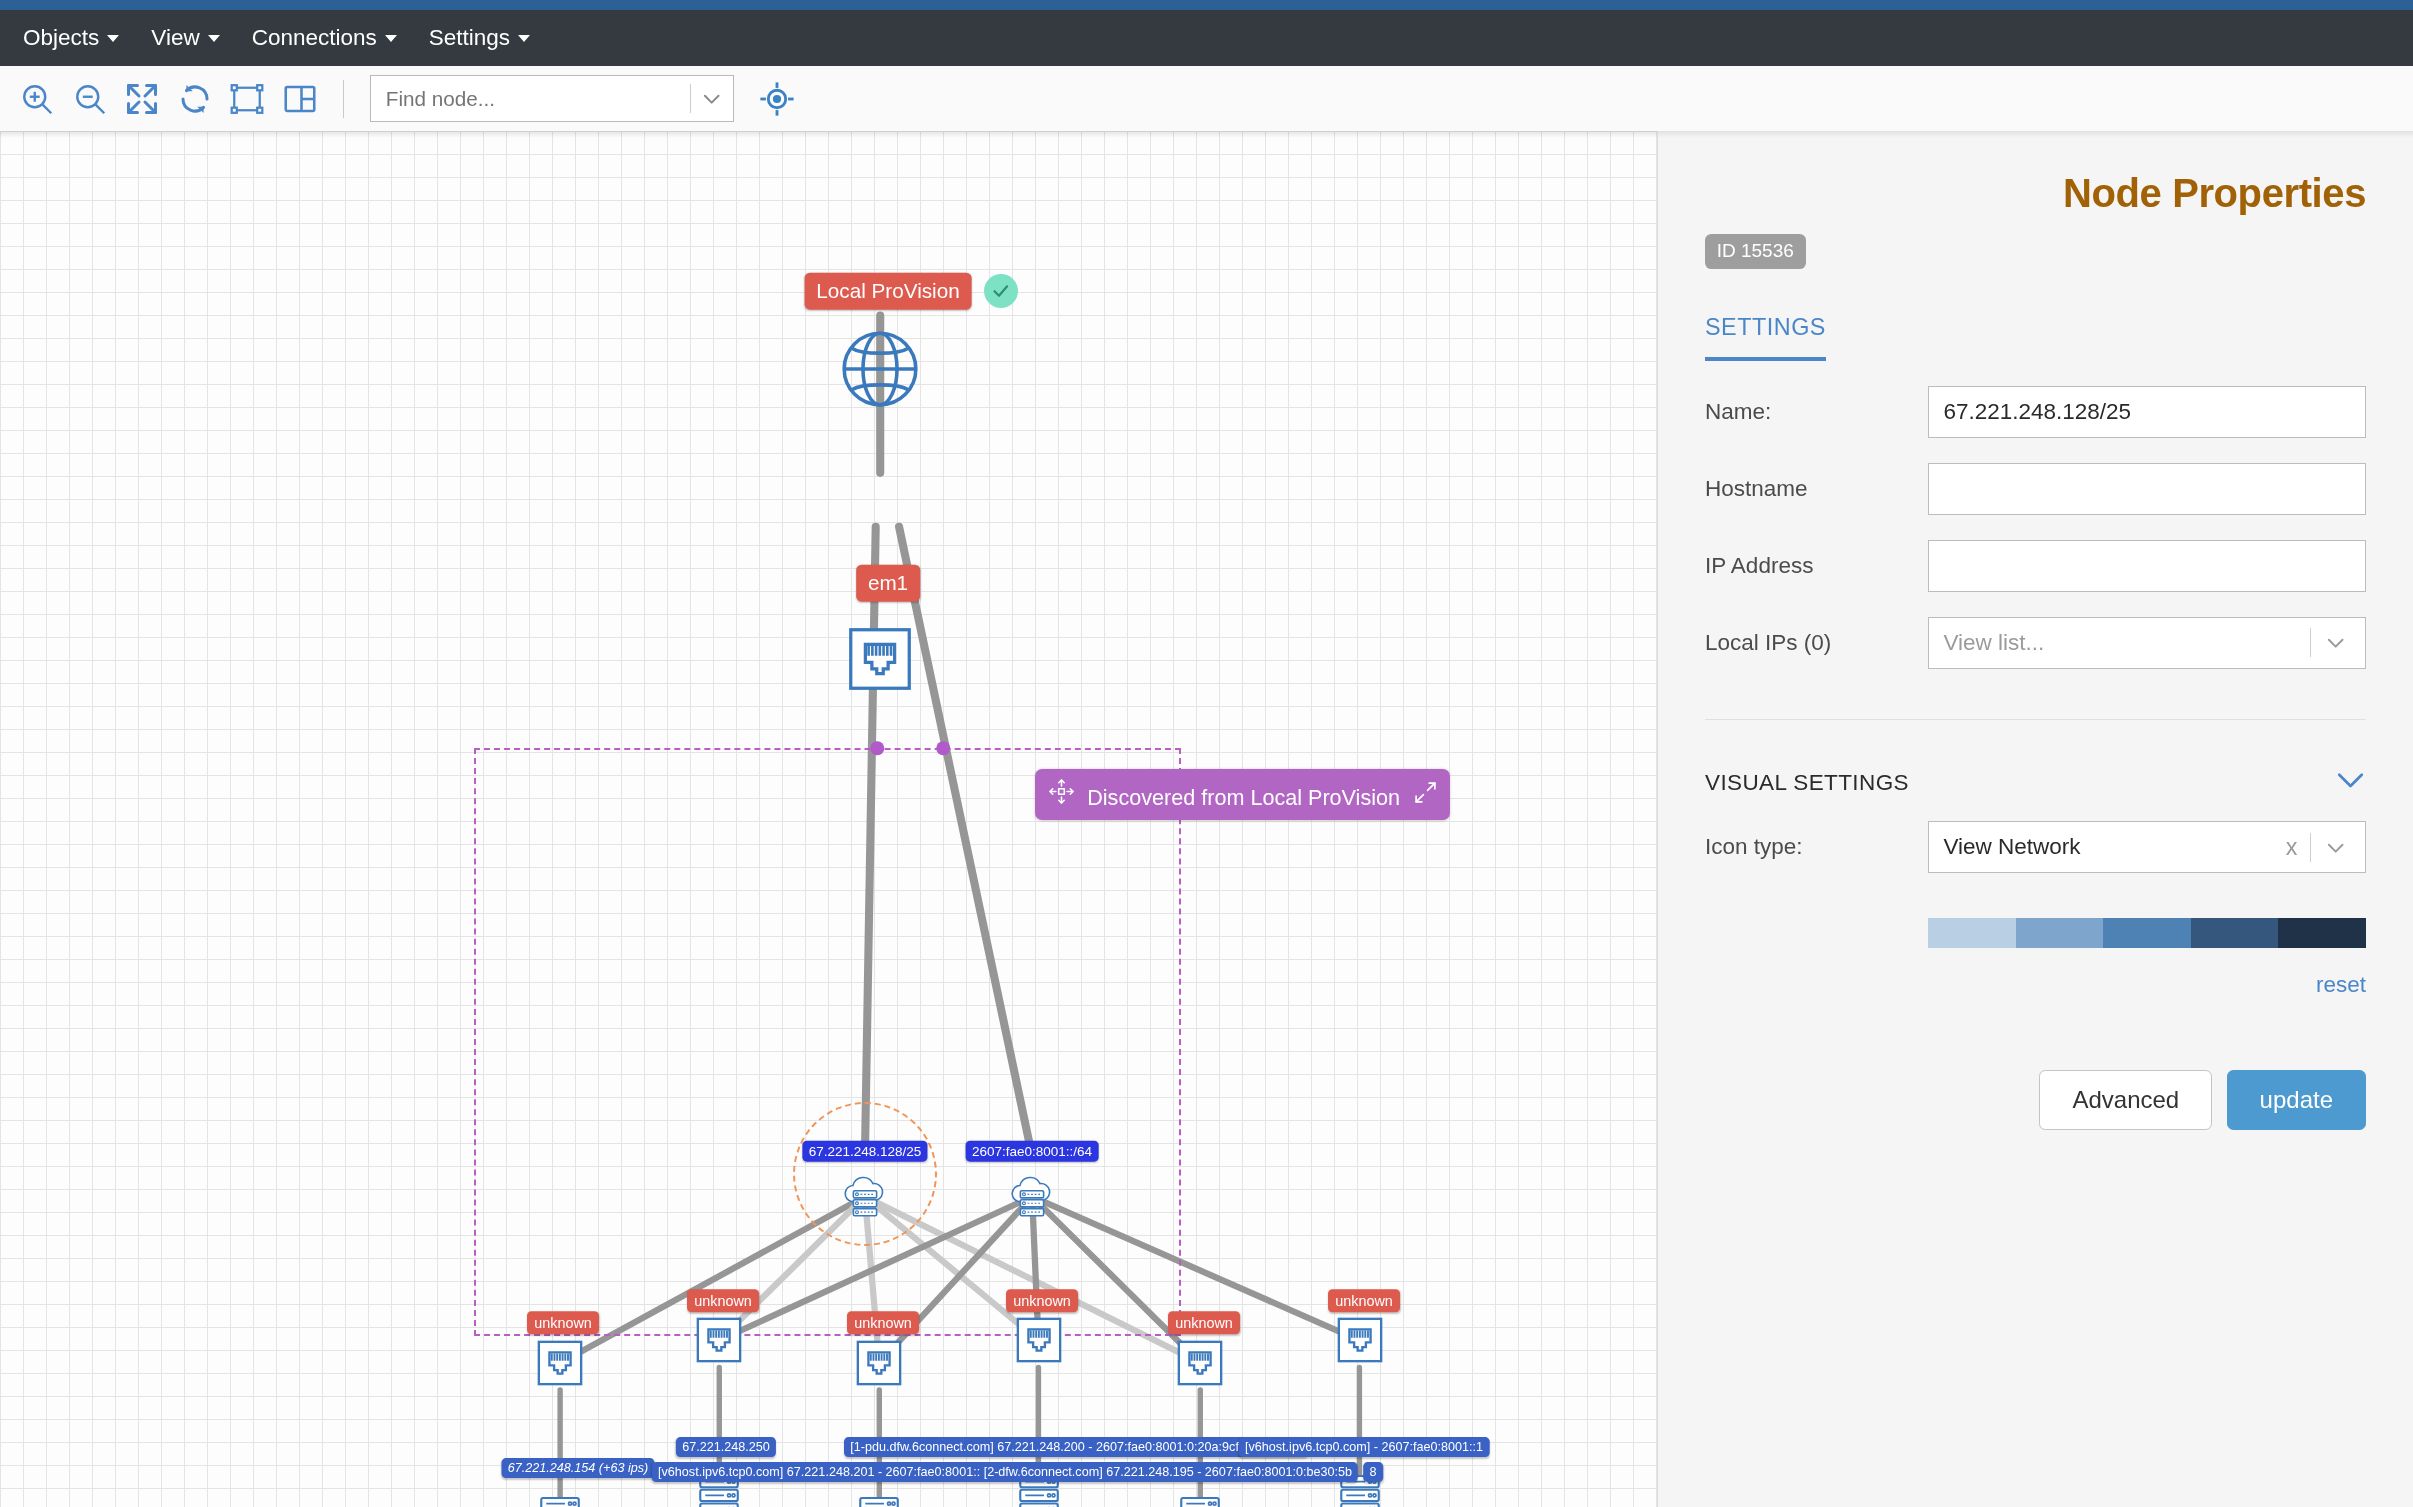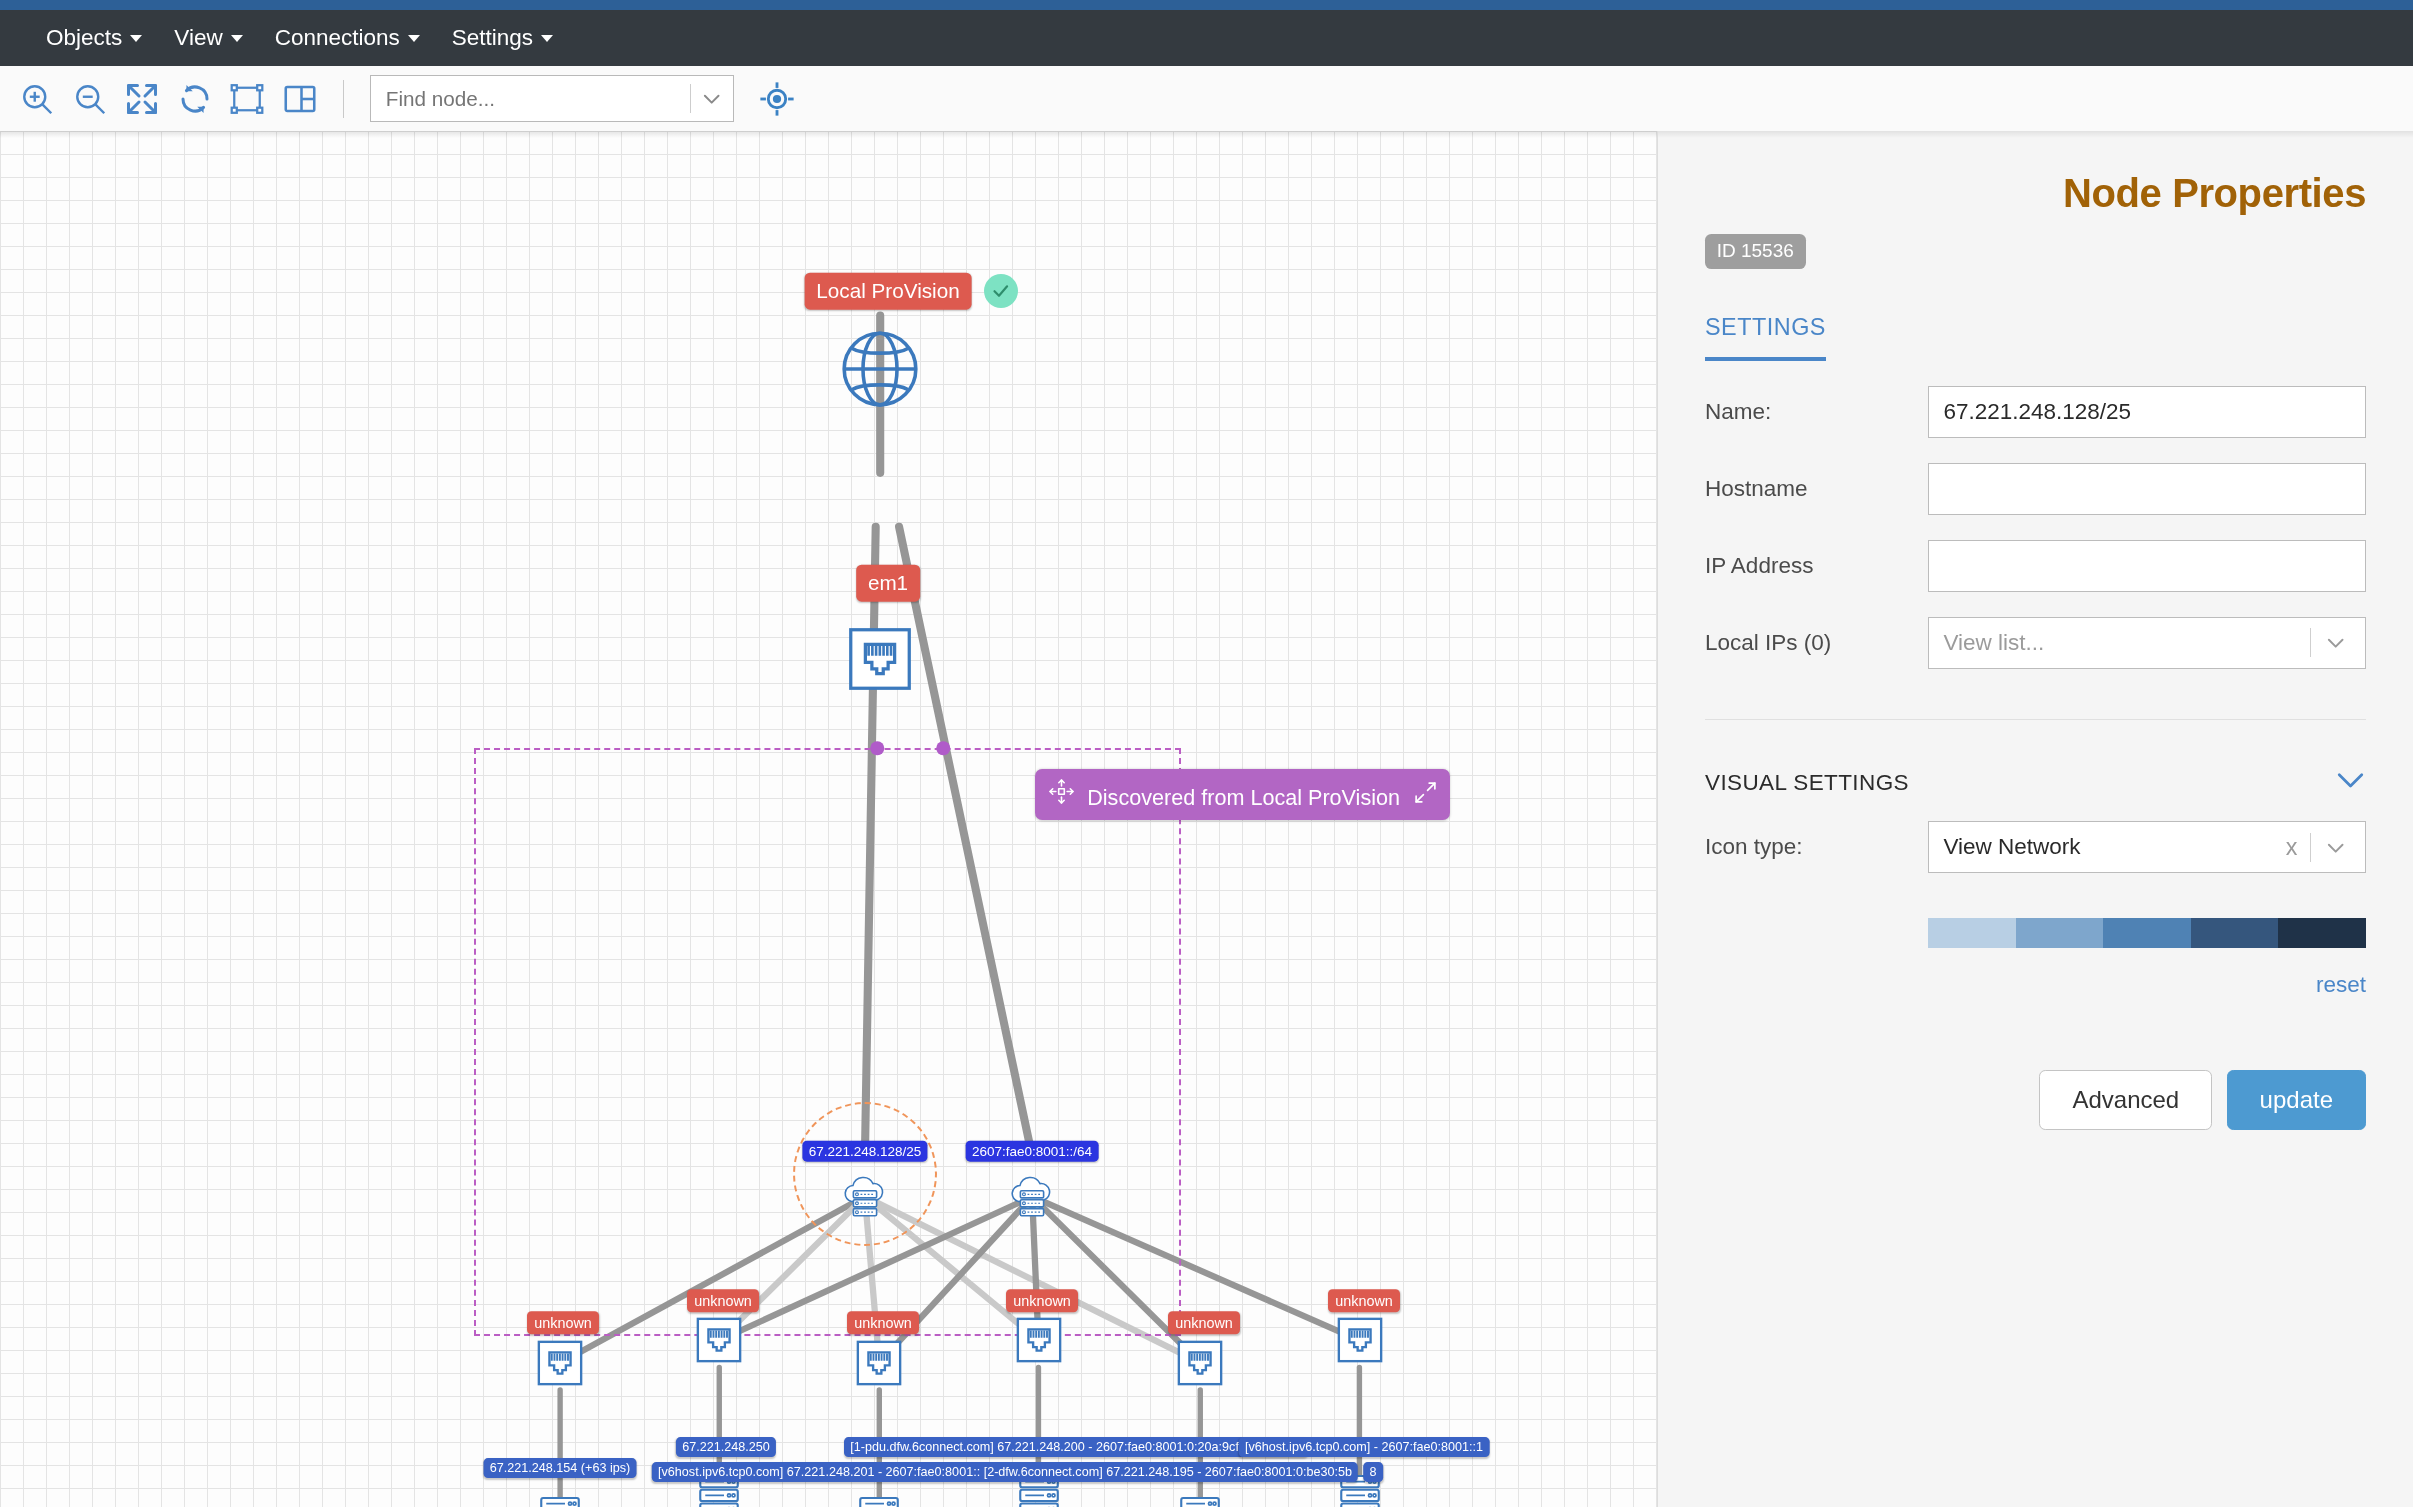--- a/index.html
+++ b/index.html
@@ -14,21 +14,21 @@
   
   .topstrip {
     position: absolute; left: 0; top: 0; width: 2413px; height: 10px;
     background: #2d6097;
   }
 
   
   .menubar {
     position: absolute; left: 0; top: 10px; width: 2413px; height: 56px;
     background: #343a40; display: flex; align-items: center;
-    padding-left: 30px;
+    padding-left: 7px;
   }
   .menu-item {
     display: flex; align-items: center; gap: 8px;
     color: #ffffff; font-size: 22.5px; padding: 5.4px 16px; cursor: pointer;
     white-space: nowrap;
   }
   .caret-down {
     width: 0; height: 0; border-left: 6.3px solid transparent;
     border-right: 6.3px solid transparent; border-top: 7.2px solid #ffffff;
     display: inline-block;
@@ -640,21 +640,21 @@
           <line x1="9" y1="29.5" x2="24" y2="29.5"></line>
             <circle cx="28" cy="29.5" r="1.2"></circle>
             <circle cx="31.6" cy="29.5" r="1.2"></circle>
         </g>
         <line x1="20" y1="34" x2="20" y2="39"></line>
         <line x1="3" y1="40" x2="37" y2="40"></line>
           <line x1="3" y1="43" x2="37" y2="43"></line>
       </svg>
     </div>
 
-    <div class="lbl lbl-blue-xs" style="left:560px; top:1337px;">67.221.248.154 (+63 ips)</div>
+    <div class="lbl lbl-blue-xs" style="left:578px; top:1337px;font-style:italic;">67.221.248.154 (+63 ips)</div>
     <div class="lbl lbl-blue-xs" style="left:726px; top:1316px;">67.221.248.250</div>
     <div class="lbl lbl-blue-xs" style="left:1076px; top:1316px;">[1-pdu.dfw.6connect.com] 67.221.248.200 - 2607:fae0:8001:0:20a:9cff:fe53:a1a5</div>
     <div class="lbl lbl-blue-xs" style="left:1364px; top:1316px;">[v6host.ipv6.tcp0.com] - 2607:fae0:8001::1</div>
     <div class="lbl lbl-blue-xs" style="left:1005px; top:1341px;">[v6host.ipv6.tcp0.com] 67.221.248.201 - 2607:fae0:8001:: [2-dfw.6connect.com] 67.221.248.195 - 2607:fae0:8001:0:be30:5b</div>
     <div class="lbl lbl-blue-xs" style="left:1373px; top:1341px;">8</div>
   </div>
 
   <div class="panel">
     <div class="panel-shadow"></div>
 

